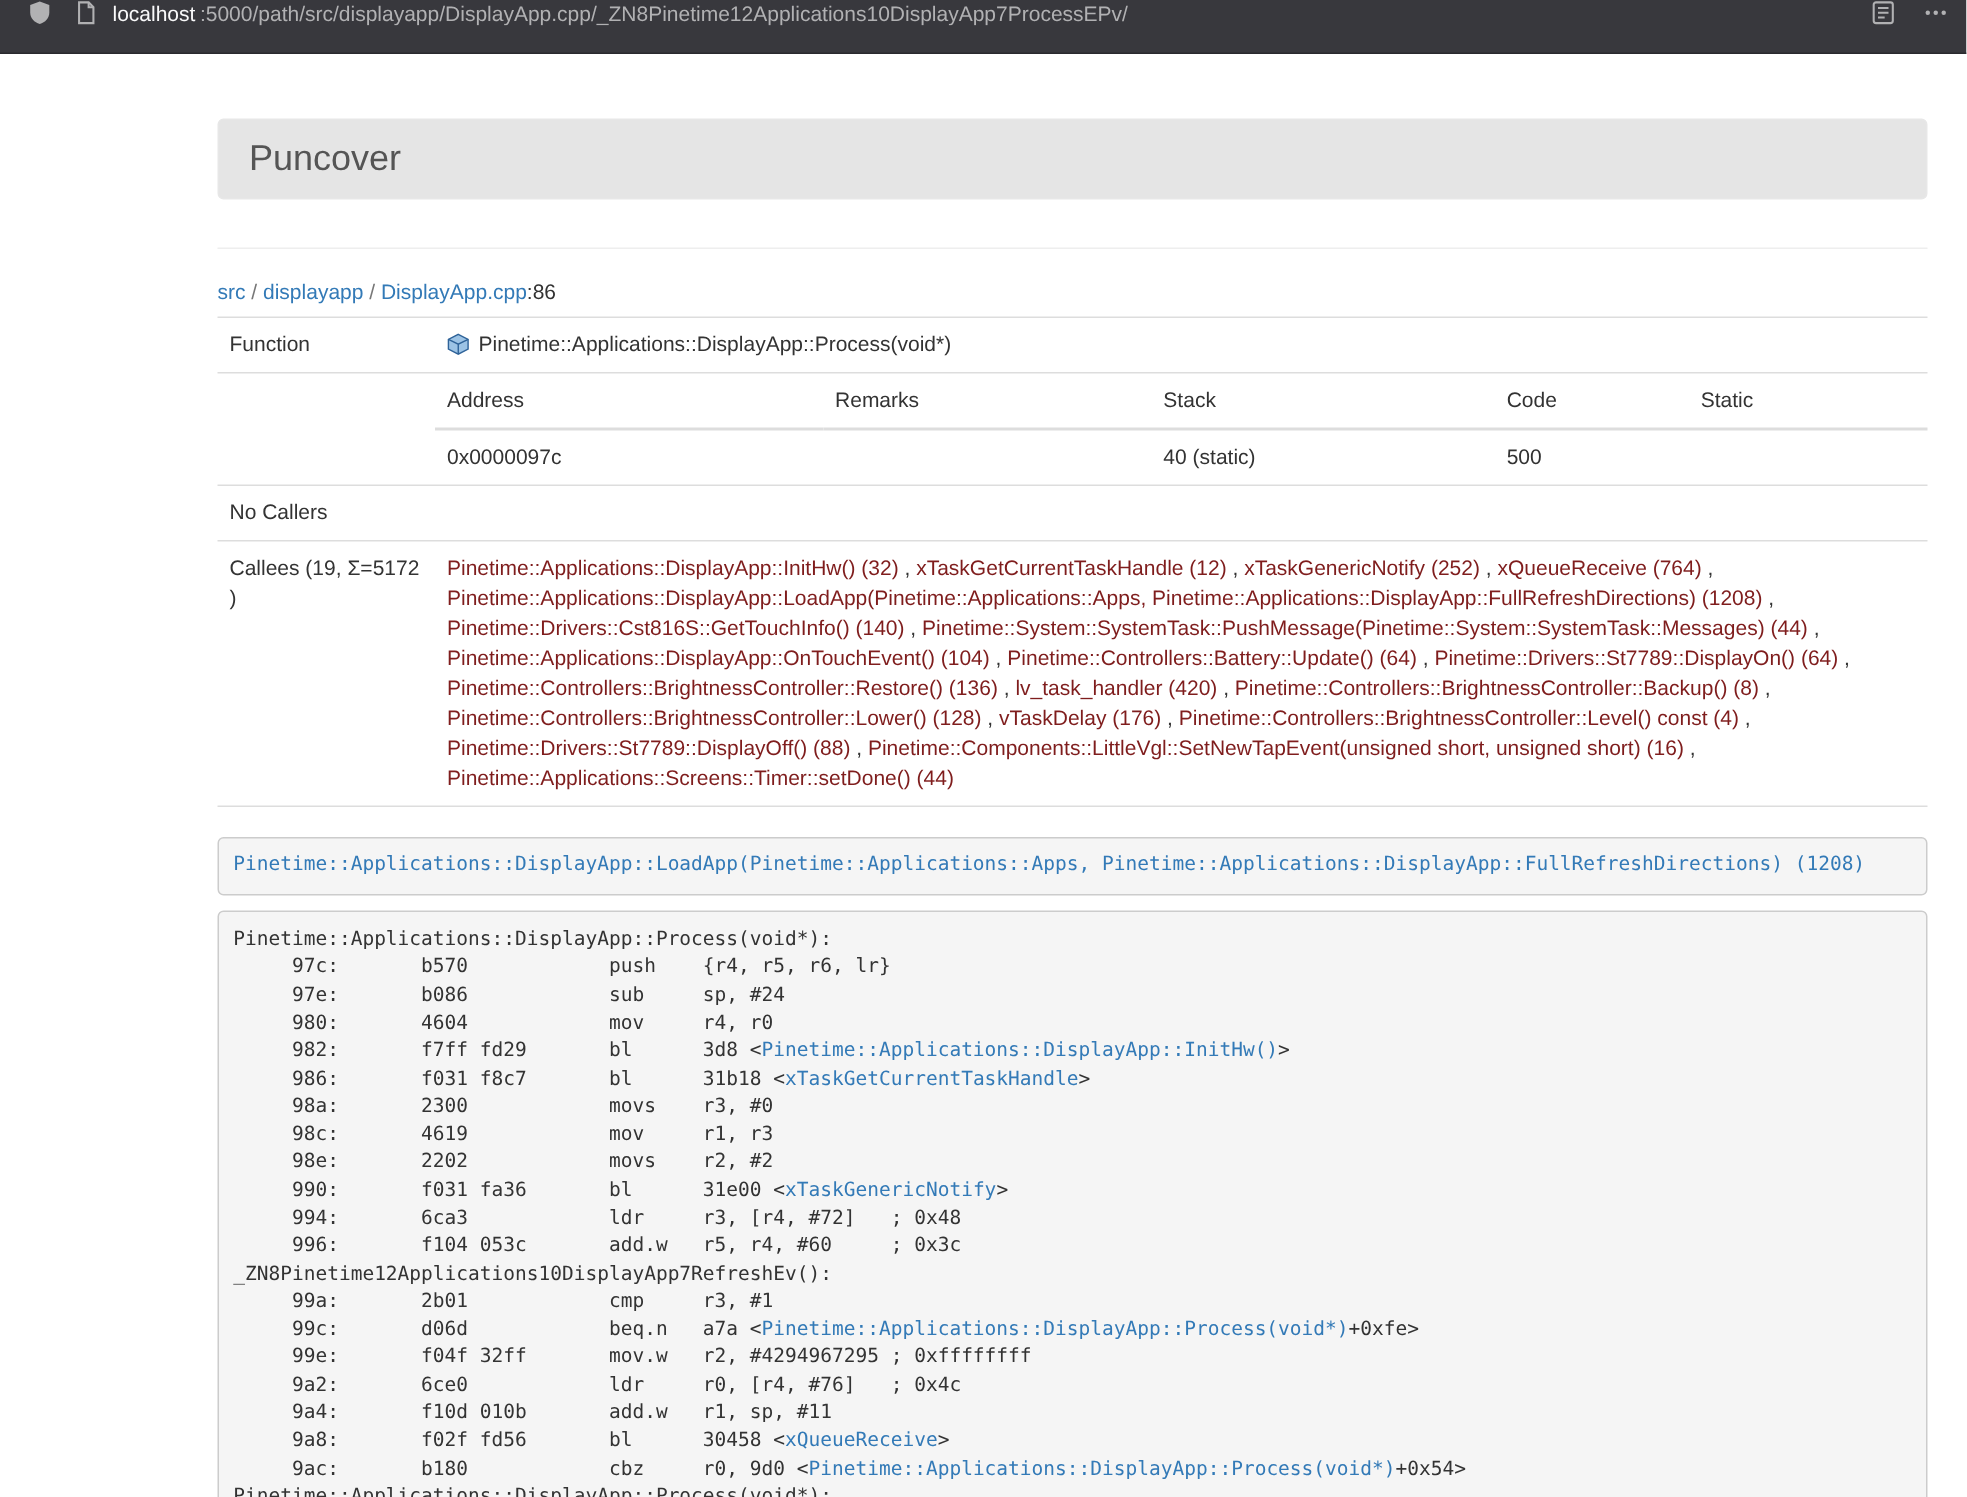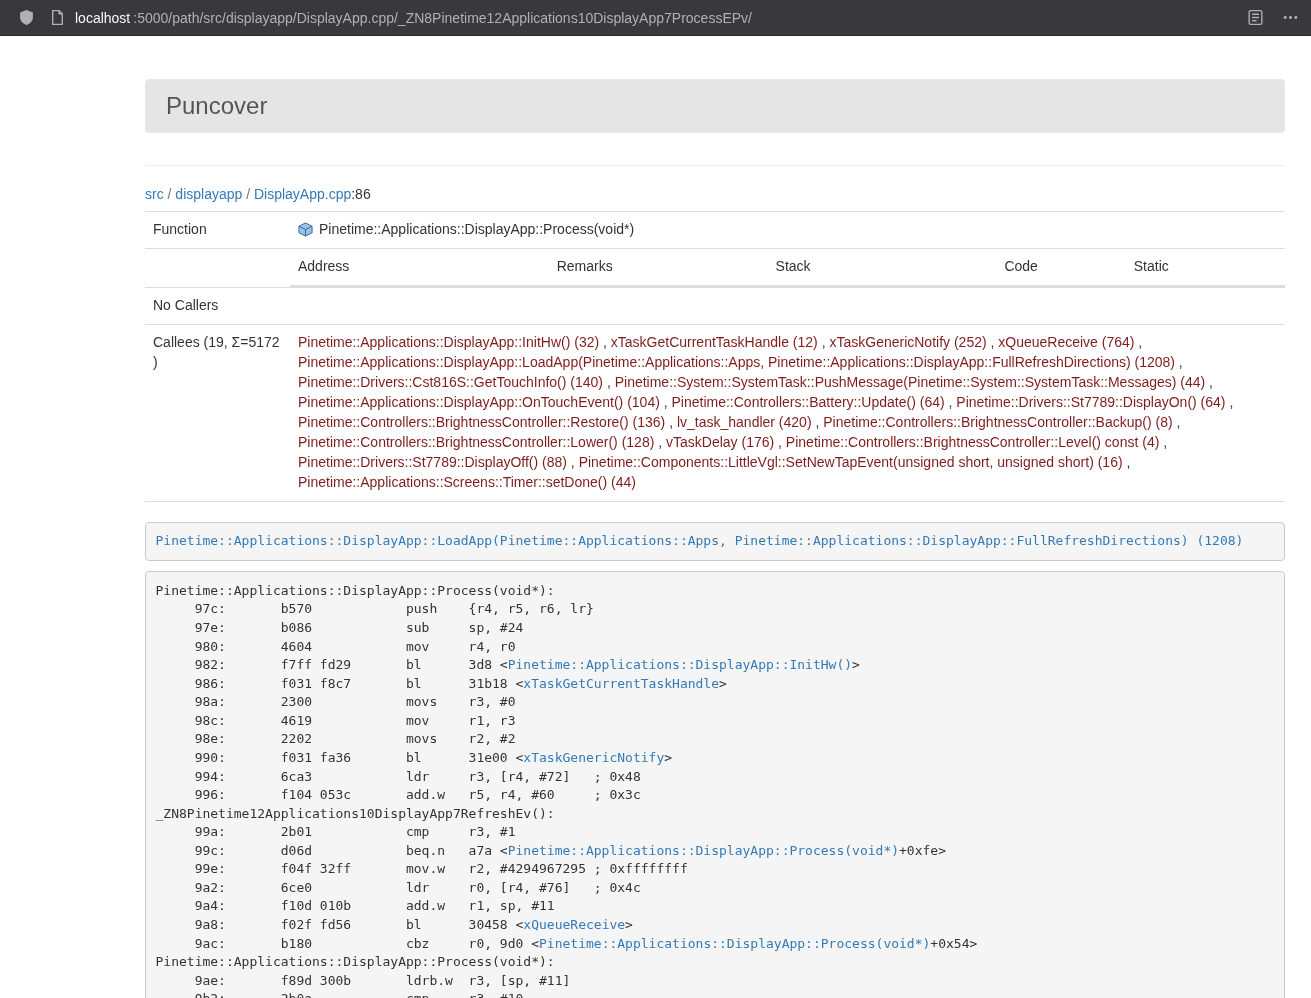--- a/index.html
+++ b/index.html
@@ -6,21 +6,21 @@
   html, body { margin: 0; padding: 0; }
   body {
     width: 1311px; height: 998px; overflow: hidden;
     background: #ffffff; color: #333;
     font-family: "Liberation Sans", sans-serif; font-size: 14px;
   }
 
   
   .browser-bar {
     height: 36px; background: #38383d; border-bottom: 1px solid #2a2a2e;
-    display: flex; align-items: center; padding: 0 12px 0 18px;
+    display: flex; align-items: flex-start; padding: 0 12px 0 18px;
   }
   .browser-bar svg { flex: none; display: block; }
   .bar-icon { width: 17px; height: 17px; cursor: pointer; }
   .urlbar {
     flex: 1; min-width: 0; display: flex; align-items: center; gap: 9px;
     margin-left: 14px; font-size: 14px; color: #b1b1b3; cursor: text;
   }
   .urlbar .host { color: #f9f9fa; }
   .urlbar .path { white-space: nowrap; overflow: hidden; }
   .bar-right { display: flex; align-items: center; gap: 18px; margin-left: 12px; }
@@ -133,20 +133,27 @@
                 <col style="width:16%">
               </colgroup>
             <tbody>
               <tr>
                 <th>Address</th>
                 <th>Remarks</th>
                 <th>Stack</th>
                 <th>Code</th>
                 <th>Static</th>
               </tr>
+              <tr>
+                <td>0x0000097c</td>
+                <td></td>
+                <td>40 (static)</td>
+                <td>500</td>
+                <td></td>
+              </tr>
             </tbody>
           </table>
         </td>
       </tr>
       <tr>
         <th class="row-label">No Callers</th>
         <td></td>
       </tr>
       <tr>
         <th class="row-label">Callees (19, Σ=5172 )</th>

